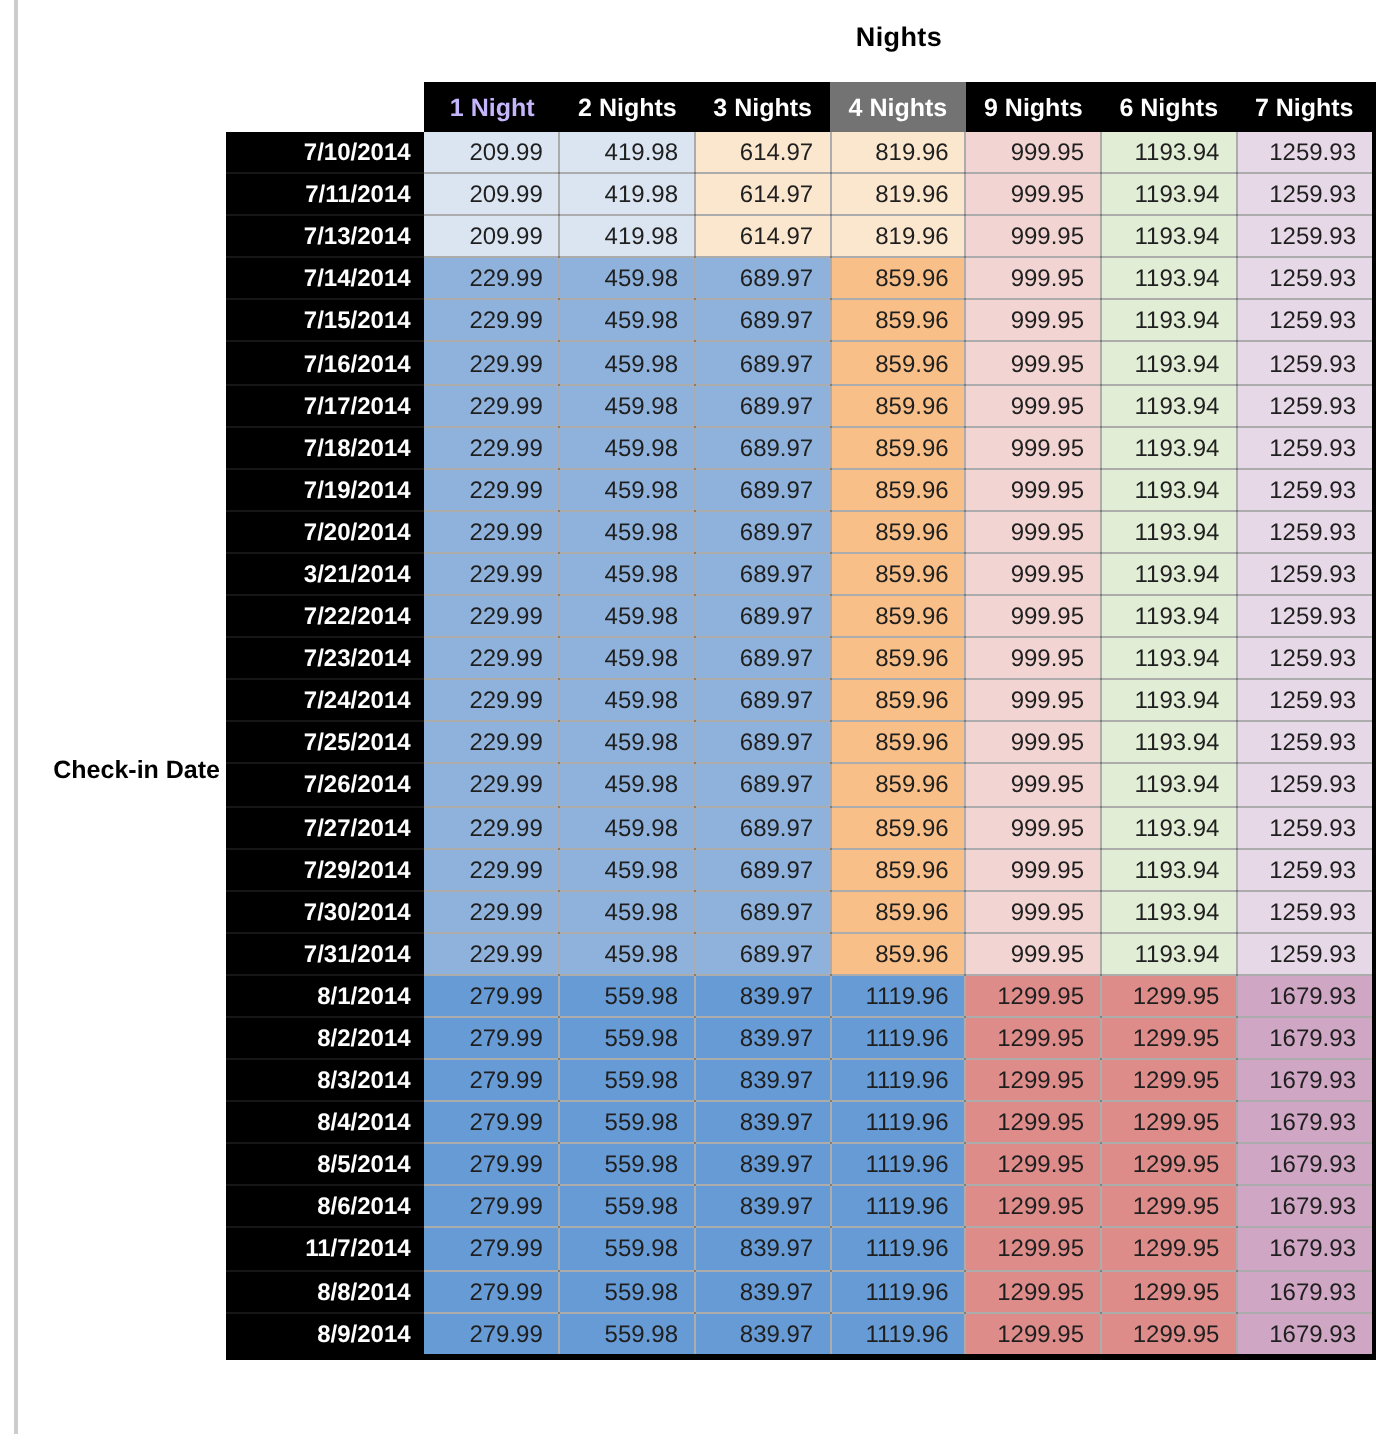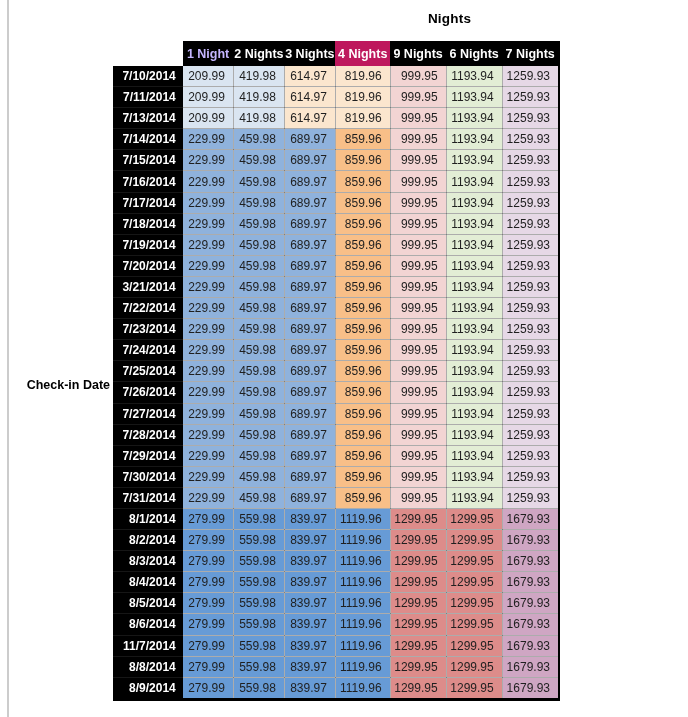--- a/index.html
+++ b/index.html
@@ -3,21 +3,21 @@
 <meta charset="utf-8">
 <style>
   html, body {
     margin: 0;
     padding: 0;
     background: #ffffff;
     font-family: "Liberation Sans", sans-serif;
   }
   .stage {
     position: relative;
-    width: 560px;
+    width: 688px;
     height: 717px;
     background: #ffffff;
     overflow: hidden;
   }
   .left-rule {
     position: absolute;
     left: 7px;
     top: 0;
     width: 2px;
     height: 717px;
@@ -99,21 +99,21 @@
   <div class="left-rule"></div>
   <div class="table-title">Nights</div>
   <div class="side-label">Check-in Date</div>
   <table class="price-table">
     <thead>
       <tr id="header-row">
         <th class="corner"></th>
       <th class="night-header" style="background: rgb(0, 0, 0); color: #c4b5fd;">1 Night</th>
           <th class="night-header" style="background: rgb(0, 0, 0); color: #ffffff;">2 Nights</th>
           <th class="night-header" style="background: rgb(0, 0, 0); color: rgb(255, 255, 255);">3 Nights</th>
-          <th class="night-header" style="background: #be185d; color: rgb(255, 255, 255);">4 Nights</th>
+          <th class="night-header" style="background: #737373; color: rgb(255, 255, 255);">4 Nights</th>
           <th class="night-header" style="background: rgb(0, 0, 0); color: rgb(255, 255, 255);">9 Nights</th>
           <th class="night-header" style="background: rgb(0, 0, 0); color: rgb(255, 255, 255);">6 Nights</th>
           <th class="night-header" style="background: rgb(0, 0, 0); color: rgb(255, 255, 255);">7 Nights</th>
         </tr>
     </thead>
     <tbody id="table-body">
         <tr>
           <td class="date-cell">7/10/2014</td>
           <td class="value-cell" style="background: rgb(218, 229, 241);">209.99</td>
           <td class="value-cell" style="background: rgb(218, 229, 241);">419.98</td>
@@ -277,30 +277,20 @@
           <td class="date-cell">7/27/2014</td>
           <td class="value-cell" style="background: rgb(143, 178, 220);">229.99</td>
           <td class="value-cell" style="background: rgb(143, 178, 220);">459.98</td>
           <td class="value-cell" style="background: rgb(143, 178, 220);">689.97</td>
           <td class="value-cell" style="background: rgb(248, 191, 136);">859.96</td>
           <td class="value-cell" style="background: rgb(242, 212, 211);">999.95</td>
           <td class="value-cell" style="background: rgb(226, 237, 213);">1193.94</td>
           <td class="value-cell" style="background: rgb(230, 216, 230);">1259.93</td>
         </tr>
         <tr>
-          <td class="date-cell">7/28/2014</td>
-          <td class="value-cell" style="background: rgb(143, 178, 220);">229.99</td>
-          <td class="value-cell" style="background: rgb(143, 178, 220);">459.98</td>
-          <td class="value-cell" style="background: rgb(143, 178, 220);">689.97</td>
-          <td class="value-cell" style="background: rgb(248, 191, 136);">859.96</td>
-          <td class="value-cell" style="background: rgb(242, 212, 211);">999.95</td>
-          <td class="value-cell" style="background: rgb(226, 237, 213);">1193.94</td>
-          <td class="value-cell" style="background: rgb(230, 216, 230);">1259.93</td>
-        </tr>
-        <tr>
           <td class="date-cell">7/29/2014</td>
           <td class="value-cell" style="background: rgb(143, 178, 220);">229.99</td>
           <td class="value-cell" style="background: rgb(143, 178, 220);">459.98</td>
           <td class="value-cell" style="background: rgb(143, 178, 220);">689.97</td>
           <td class="value-cell" style="background: rgb(248, 191, 136);">859.96</td>
           <td class="value-cell" style="background: rgb(242, 212, 211);">999.95</td>
           <td class="value-cell" style="background: rgb(226, 237, 213);">1193.94</td>
           <td class="value-cell" style="background: rgb(230, 216, 230);">1259.93</td>
         </tr>
         <tr>

